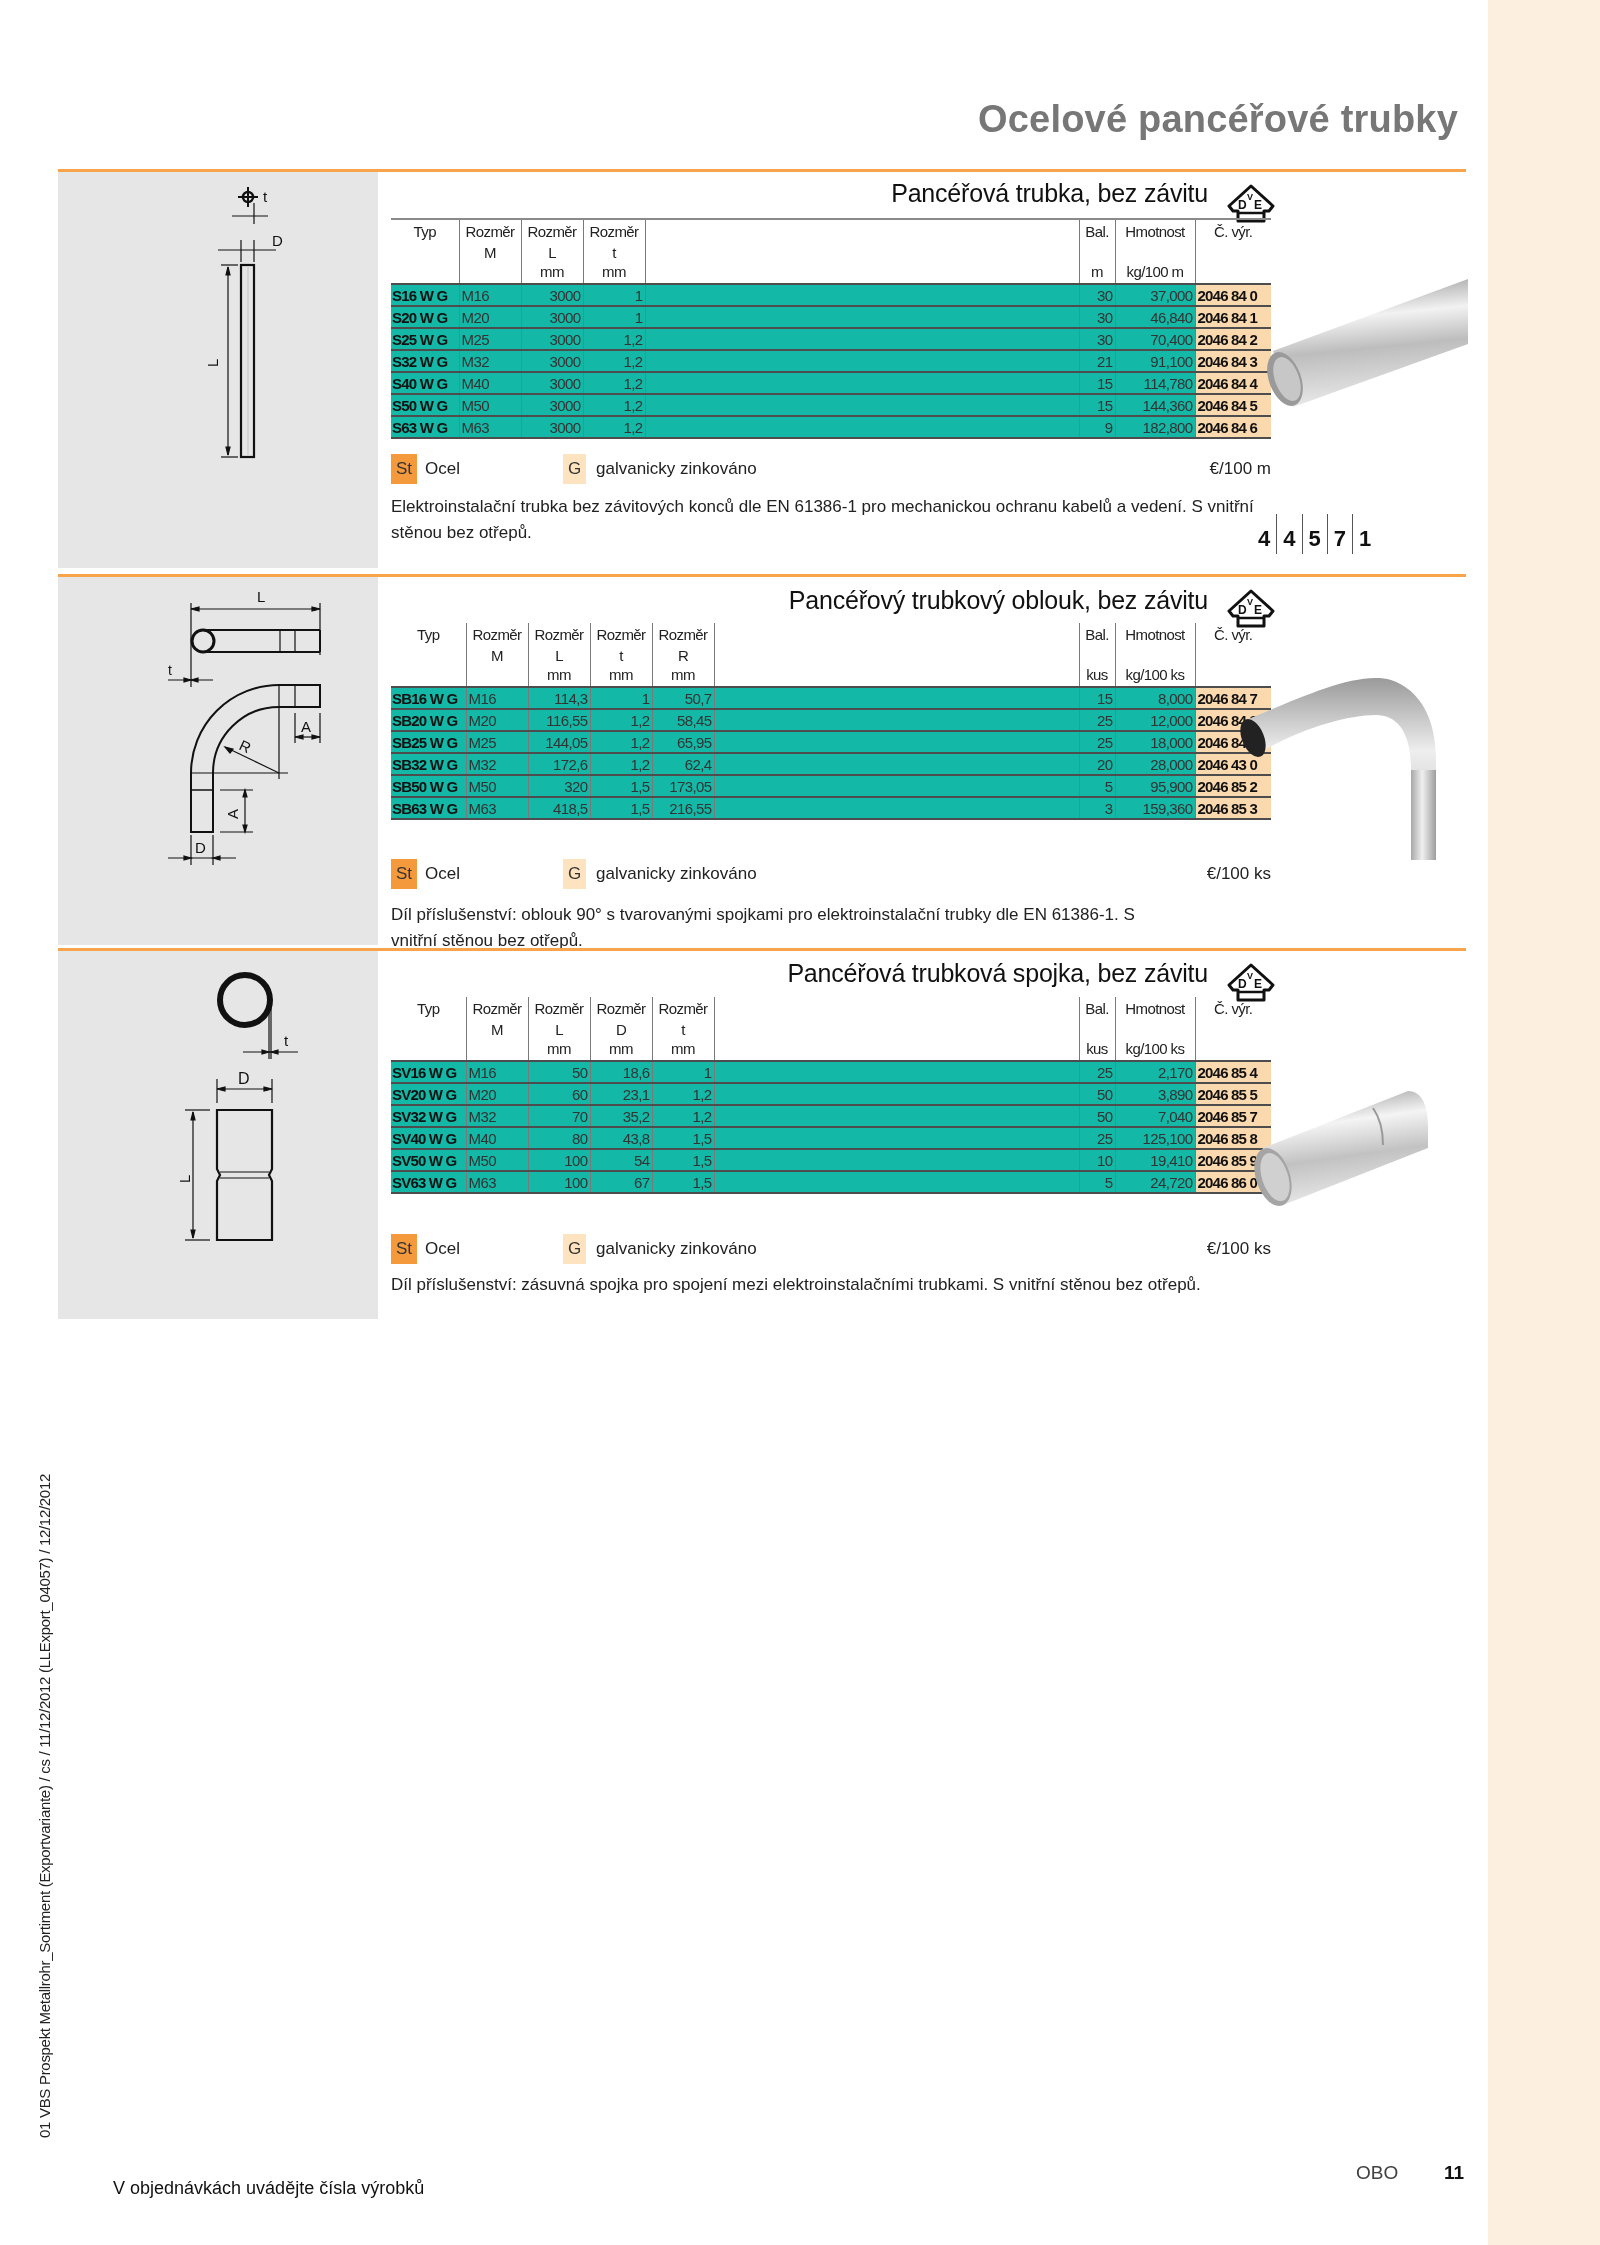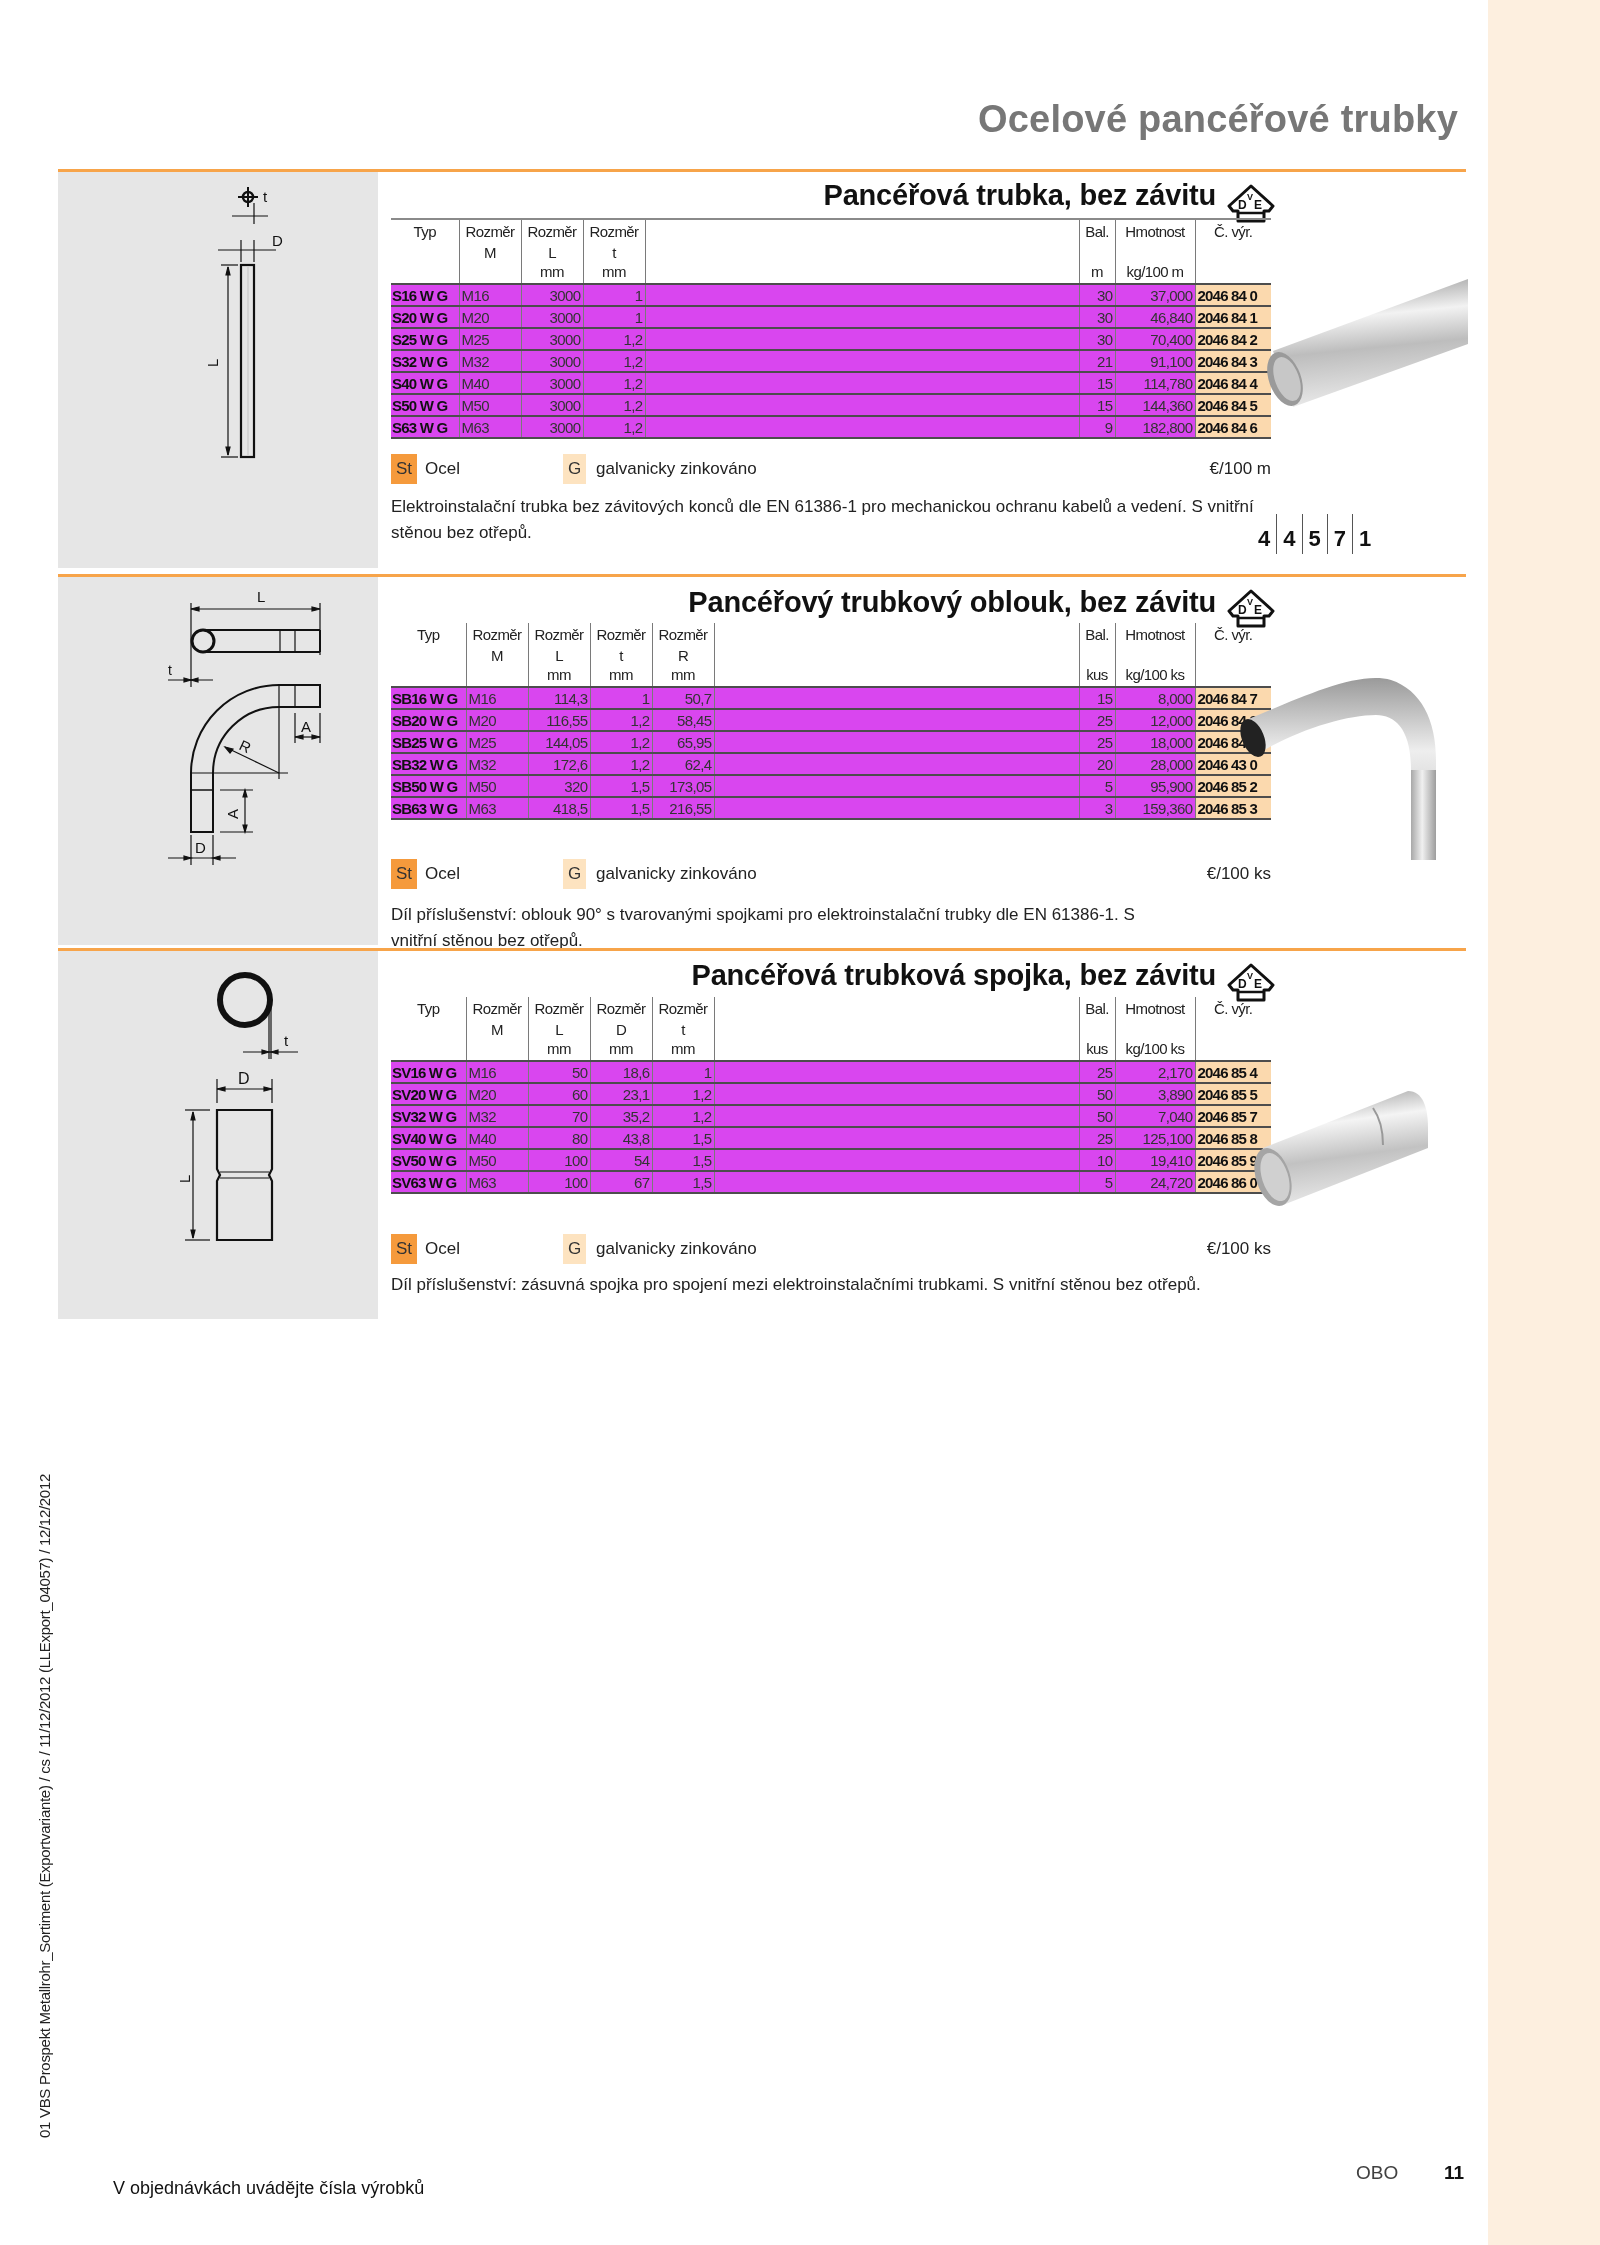--- a/index.html
+++ b/index.html
@@ -8,29 +8,29 @@
 
   .right-strip { position: absolute; left: 1488px; top: 0; width: 112px; height: 2245px; background: #fdefdf; }
 
   .page-title { position: absolute; right: 142px; top: 98px; font-size: 38px; font-weight: bold; color: #777777; letter-spacing: 0.2px; }
   .top-rule { position: absolute; left: 58px; width: 1408px; height: 3px; background: #f7a44a; }
 
   .section { position: absolute; left: 58px; width: 1408px; }
   .drawing-panel { position: absolute; left: 0; top: 3px; width: 320px; background: #e6e6e6; }
   .drawing-panel svg { position: absolute; left: 0; top: 0; }
 
-  .product-title { position: absolute; right: 250px; font-size: 29px; font-weight: bold; color: #111; letter-spacing: -0.2px; }
+  .product-title { position: absolute; right: 258px; font-size: 25px; font-weight: normal; color: #111; letter-spacing: -0.2px; }
   .vde-icon { position: absolute; left: 1166px; width: 54px; height: 44px; }
   .product-photo { position: absolute; }
 
   table.spec { position: absolute; left: 333px; border-collapse: collapse; font-family: "Liberation Sans", sans-serif; font-size: 15px; letter-spacing: -0.6px; border-top: 2px solid #8a8a8a; }
   table.spec th { font-weight: normal; color: #222; text-align: center; vertical-align: top; border-left: 1px solid #7a7a7a; padding: 2px 2px 0 2px; line-height: 19px; }
   table.spec th:first-child { border-left: none; }
   table.spec tr.hdr-units th { padding-top: 0; padding-bottom: 0; }
-  table.spec tbody tr { background: #d946ef; padding-left: 28px; }
+  table.spec tbody tr { background: #14b8a6; padding-left: 28px; }
   table.spec tbody td { border-top: 2px solid #4d4d4d; border-left: 1px solid #7a7a7a; text-align: right; padding: 0 2px; height: 22px; line-height: 19px; color: #333; }
   table.spec tbody tr:last-child td { border-bottom: 2px solid #4d4d4d; }
   table.spec tbody td.typ { font-weight: bold; text-align: left; border-left: none; color: #111; letter-spacing: -0.8px; padding-left: 1px; }
   table.spec tbody td.m { text-align: left; }
   table.spec tbody td.art { background: #fbd9ae; font-weight: bold; color: #111; text-align: left; letter-spacing: -0.8px; }
   table.spec tbody td.spacer { }
 
   .material-line { position: absolute; left: 333px; width: 880px; height: 30px; font-size: 17px; color: #222; }
   .mat-tag { position: absolute; top: 0; height: 30px; line-height: 30px; padding: 0 5px; font-size: 17px; }
   .mat-tag.st { background: #f59a3c; color: #333; }

